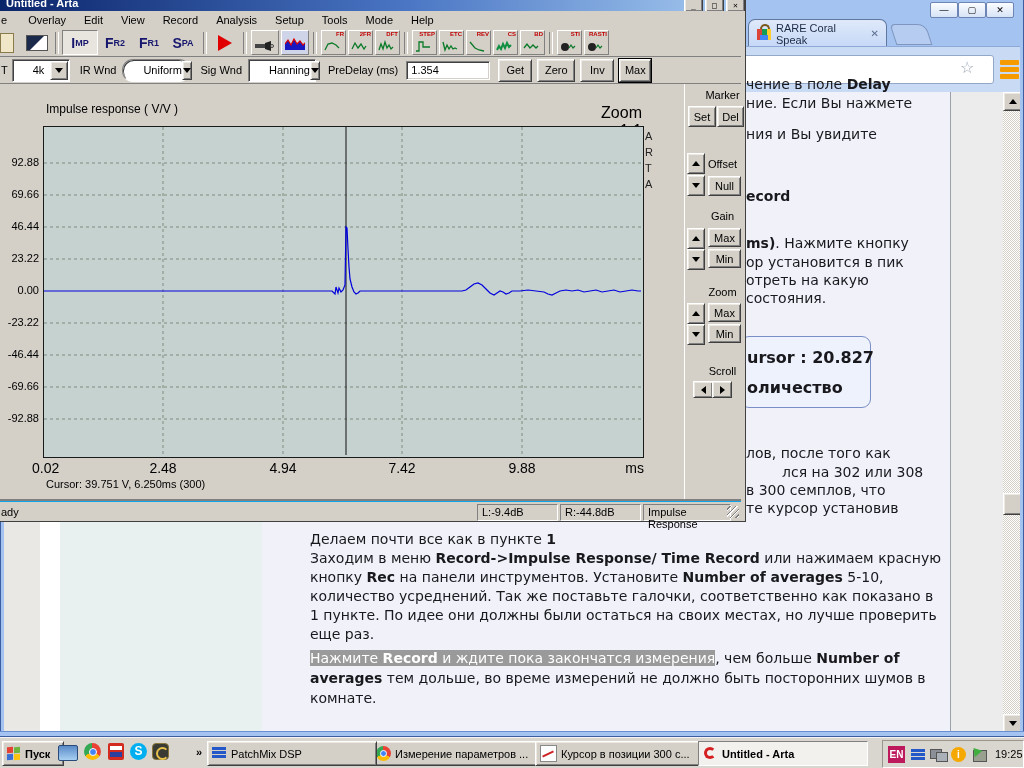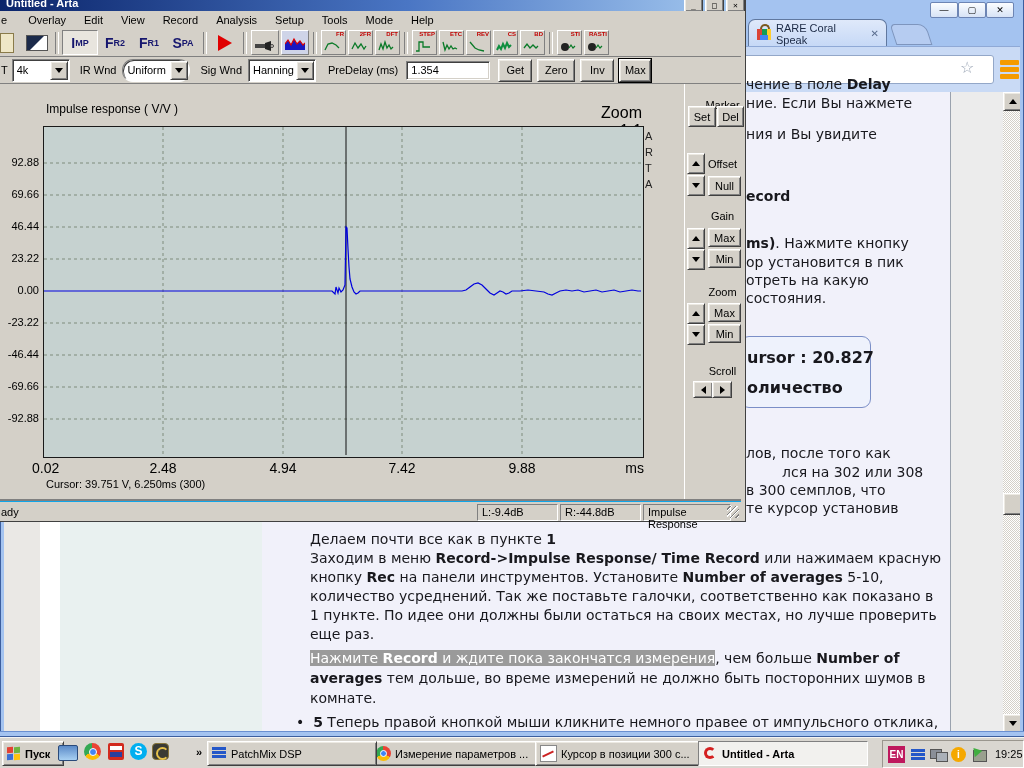--- a/index.html
+++ b/index.html
@@ -34,21 +34,21 @@
   .modebtn .bg{font-size:14px;}
   .modebtn .sm{font-size:9px;letter-spacing:0;}
   .mini{width:23px;height:23px;position:relative;margin:0 1px;background:#d4d0c8;
         border:1px solid;border-color:#fff #808080 #808080 #fff;}
   .mini .lab{position:absolute;top:0px;right:1px;font-size:6px;font-weight:bold;color:#c00000;line-height:7px;}
   .mini svg{position:absolute;left:2px;bottom:2px;}
   .tb2{position:absolute;left:0;top:57px;width:741px;height:26px;display:flex;align-items:center;
        border-bottom:1px solid #808080;}
   .combo{height:21px;background:#fff;border:1px solid;border-color:#808080 #fff #fff #808080;
          box-shadow:inset 1px 1px 0 #404040;display:flex;align-items:center;position:relative;}
-  .combo .val{padding-left:4px;flex:1;}
+  .combo .val{padding-left:20px;flex:1;}
   .combo .drop{width:16px;height:17px;margin-right:1px;}
   .cbtn{height:21px;font-size:11px;}
   .deflt{outline:1px solid #000;}
   .statusbar{position:absolute;left:0;top:501px;width:741px;height:18px;border-top:1px solid #0ea5e9;
              box-shadow:0 -2px 0 #808080;}
   .spanel{position:absolute;top:2px;height:14px;font-size:11px;padding:1px 0 0 4px;background:#d4d0c8;
           border:1px solid;border-color:#808080 #fff #fff #808080;box-shadow:none;}
   .grip{position:absolute;right:2px;bottom:2px;width:12px;height:12px;
         background:repeating-linear-gradient(135deg,transparent 0 2px,#808080 2px 3px,#fff 3px 4px);}
   
@@ -155,23 +155,20 @@
       <span>кнопку </span><span class="b">Rec</span><span> на панели инструментов. Установите </span><span class="b">Number of averages</span><span> 5-10,</span><br>
       <span>количество усреднений. Так же поставьте галочки, соответственно как показано в</span><br>
       <span>1 пункте. По идее они должны были остаться на своих местах, но лучше проверить</span><br>
       <span>еще раз.</span>
     </div>
     <div class="page-text" style="left:310px;top:648px;line-height:20px;">
       <span class="hl">Нажмите </span><span class="hl b">Record</span><span class="hl"> и ждите пока закончатся измерения</span><span>, чем больше </span><span class="b">Number of</span><br>
       <span class="b">averages</span><span> тем дольше, во време измерений не должно быть посторонних шумов в</span><br>
       <span>комнате.</span>
     </div>
-    <div class="page-text" style="left:296px;top:713px;">
-      <span>•</span>&nbsp;&nbsp;<span class="b">5</span><span> Теперь правой кнопкой мыши кликните немного правее от импульсного отклика,</span>
-    </div>
 
     <div class="edge" style="left:0;top:0;width:4px;height:737px;border-left:1px solid #3c5e9e;box-sizing:border-box;"></div>
     <div class="edge" style="left:1020px;top:0;width:4px;height:737px;border-right:1px solid #3c5e9e;box-sizing:border-box;"></div>
     <div class="edge" style="left:0;top:731px;width:1024px;height:6px;border-top:1px solid #6a8fd0;border-bottom:1px solid #3c5e9e;box-sizing:border-box;"></div>
   </div>
 
   <div id="arta">
     <div class="titlebar">
       <div class="titletext">Untitled - Arta</div>
     </div>
@@ -365,21 +362,21 @@
     <div class="xtick" style="left:148px;">2.48</div>
     <div class="xtick" style="left:268px;">4.94</div>
     <div class="xtick" style="left:387px;">7.42</div>
     <div class="xtick" style="left:507px;">9.88</div>
     <div class="xtick" style="left:614px;text-align:right;">ms</div>
 
     <div class="abs" style="left:645px;top:128px;width:12px;line-height:16px;word-break:break-all;color:#222;">ARTA</div>
     <div class="abs" style="left:46px;top:478px;">Cursor: 39.751 V, 6.250ms (300)</div>
 
     <div class="abs" style="left:684px;top:84px;width:57px;height:416px;border-left:1px solid #fff;">
-      <div class="plabel" style="top:15px;">Marker</div>
+      <div class="plabel" style="top:5px;">Marker</div>
       <div class="pbtn raised btn" style="left:3px;top:22px;width:26px;height:19px;">Set</div>
       <div class="pbtn raised btn" style="left:32px;top:22px;width:25px;height:19px;">Del</div>
 
       <div class="spin raised btn" style="left:2px;top:69px;">
           <span class="tri-up"></span>
         </div>
       <div class="plabel" style="top:74px;">Offset</div>
       <div class="spin raised btn" style="left:2px;top:91px;">
           <span class="tri-down"></span>
         </div>

